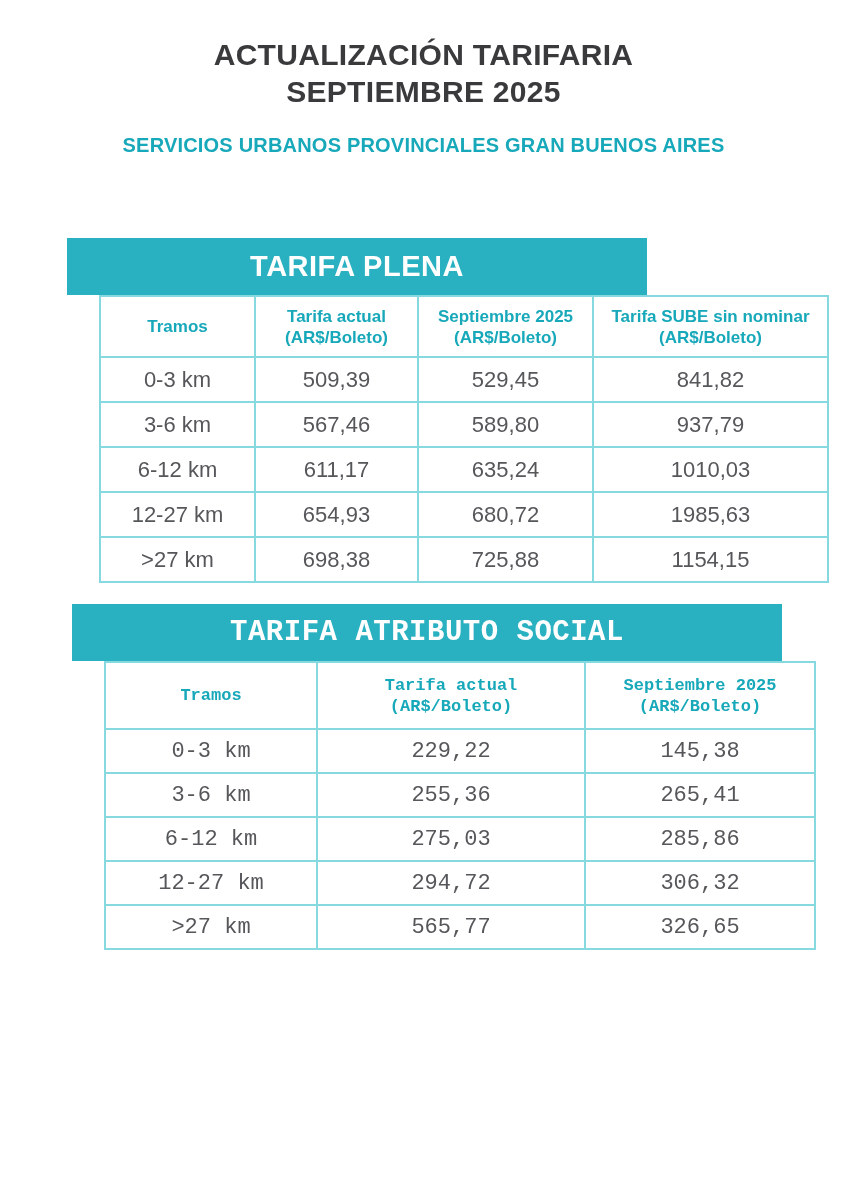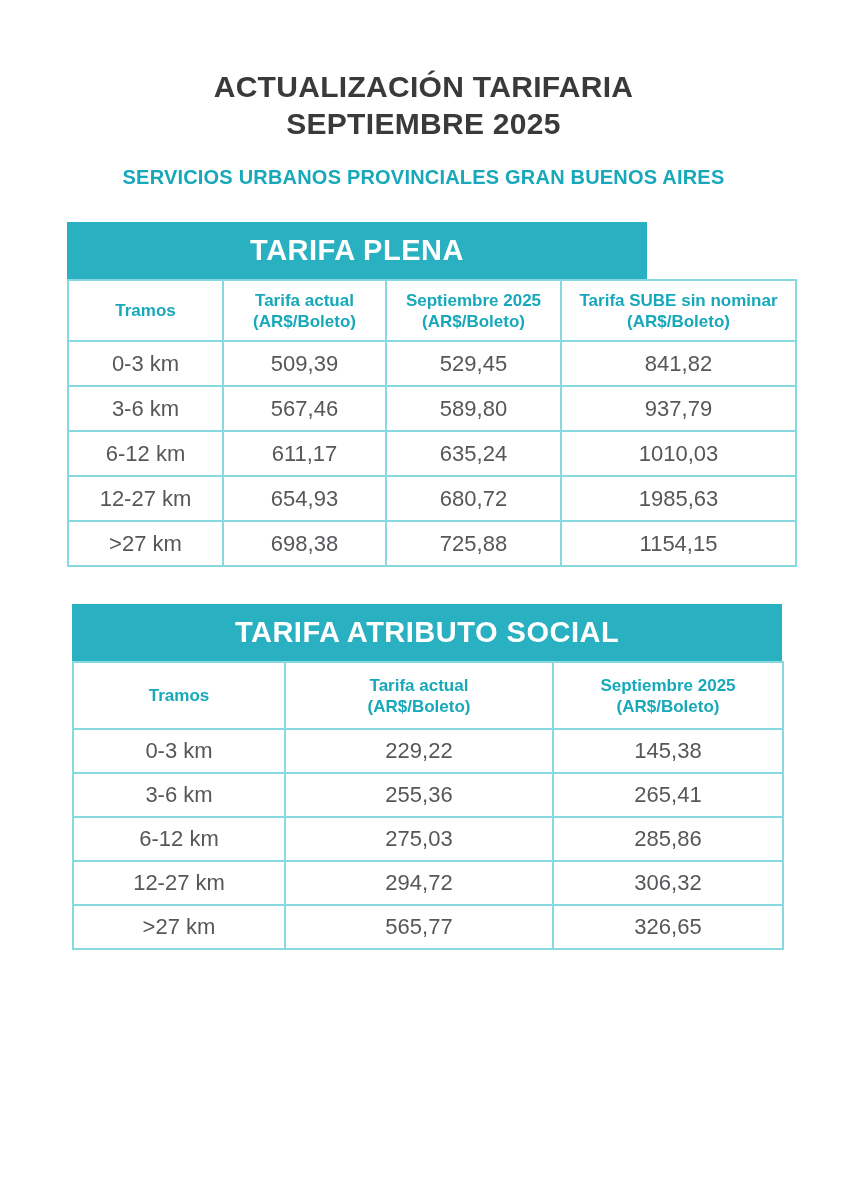--- a/index.html
+++ b/index.html
@@ -4,43 +4,44 @@
 <style>
   * { margin:0; padding:0; box-sizing:border-box; }
   html,body { background:#ffffff; }
   .page {
     position:relative;
     width:847px; height:1200px;
     background:#ffffff;
     font-family:"Liberation Sans", sans-serif;
     overflow:hidden;
   }
-  .doc-header { padding-top:68px; text-align:center; }
+  .doc-header { padding-top:36px; text-align:center; }
   .doc-title {
     font-size:30px; line-height:37px; font-weight:bold;
     color:#3a3a3c; letter-spacing:0.3px;
   }
   .doc-subtitle {
     margin-top:24px;
     font-size:20px; font-weight:bold;
     color:#17a8ba; letter-spacing:0.2px;
     text-align:center;
   }
   .table-block { position:absolute; }
-  .table-block.plena  { left:67px; top:222px; width:580px; }
-  .table-block.social { left:72px; top:604px; width:710px; }
+  .table-block.plena  { left:67px; top:238px; width:580px; }
+  .table-block.social { left:72px; top:604px; width:710px;font-family:Liberation Mono, monospace; }
   .banner {
     background:#29b1c1; color:#ffffff;
     height:57px; line-height:57px;
     text-align:center; font-weight:bold; font-size:29px;
     letter-spacing:0.5px;
   }
   table {
     width:100%; border-collapse:collapse; table-layout:fixed;
     background:#ffffff;
+    margin-left:32px;
   }
   th, td {
     border:2px solid #87d9e0;
     text-align:center; vertical-align:middle;
     overflow:hidden;
   }
   thead th {
     color:#17a8ba; font-weight:bold;
     font-size:17px; line-height:21px;
     height:61px;

